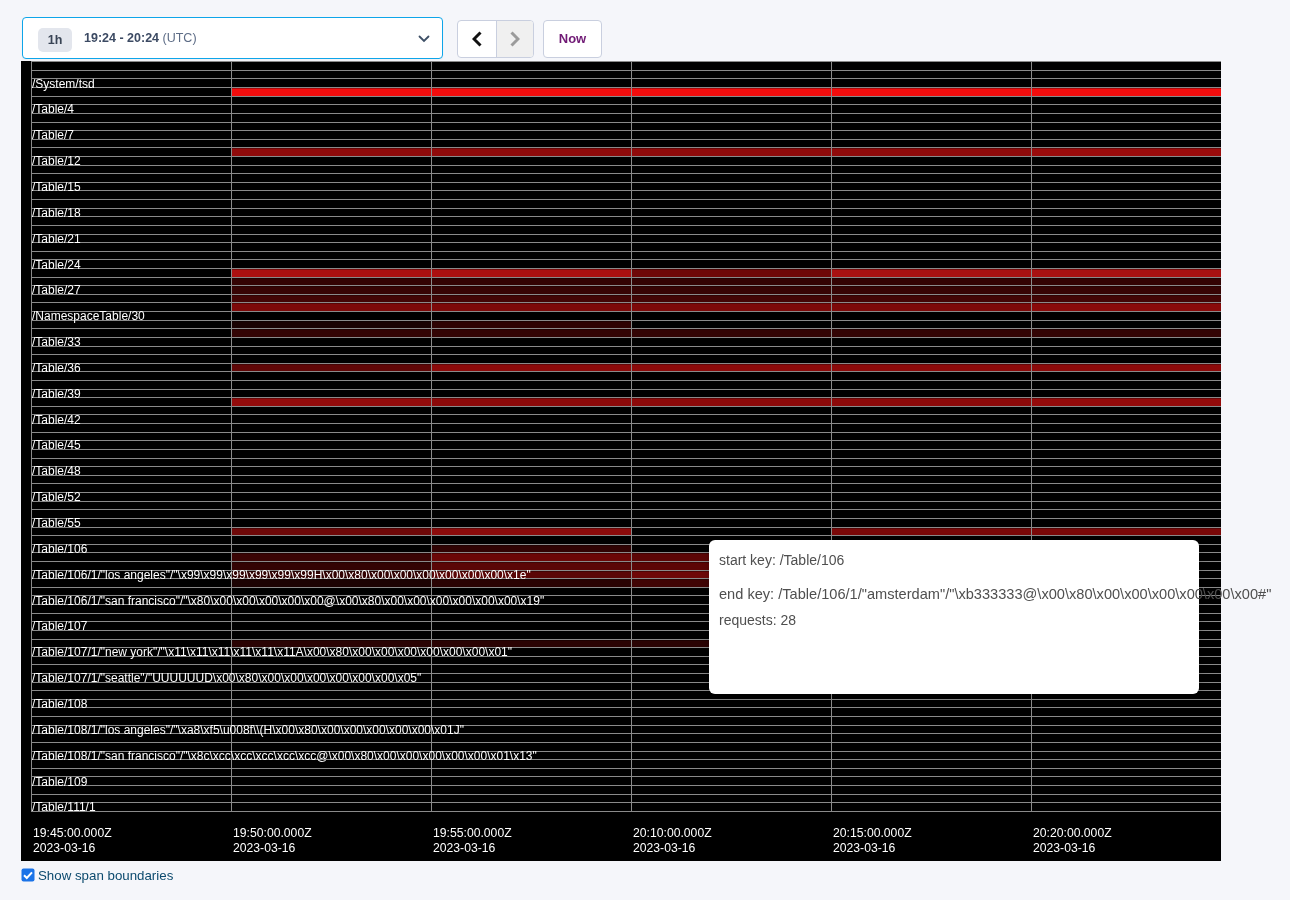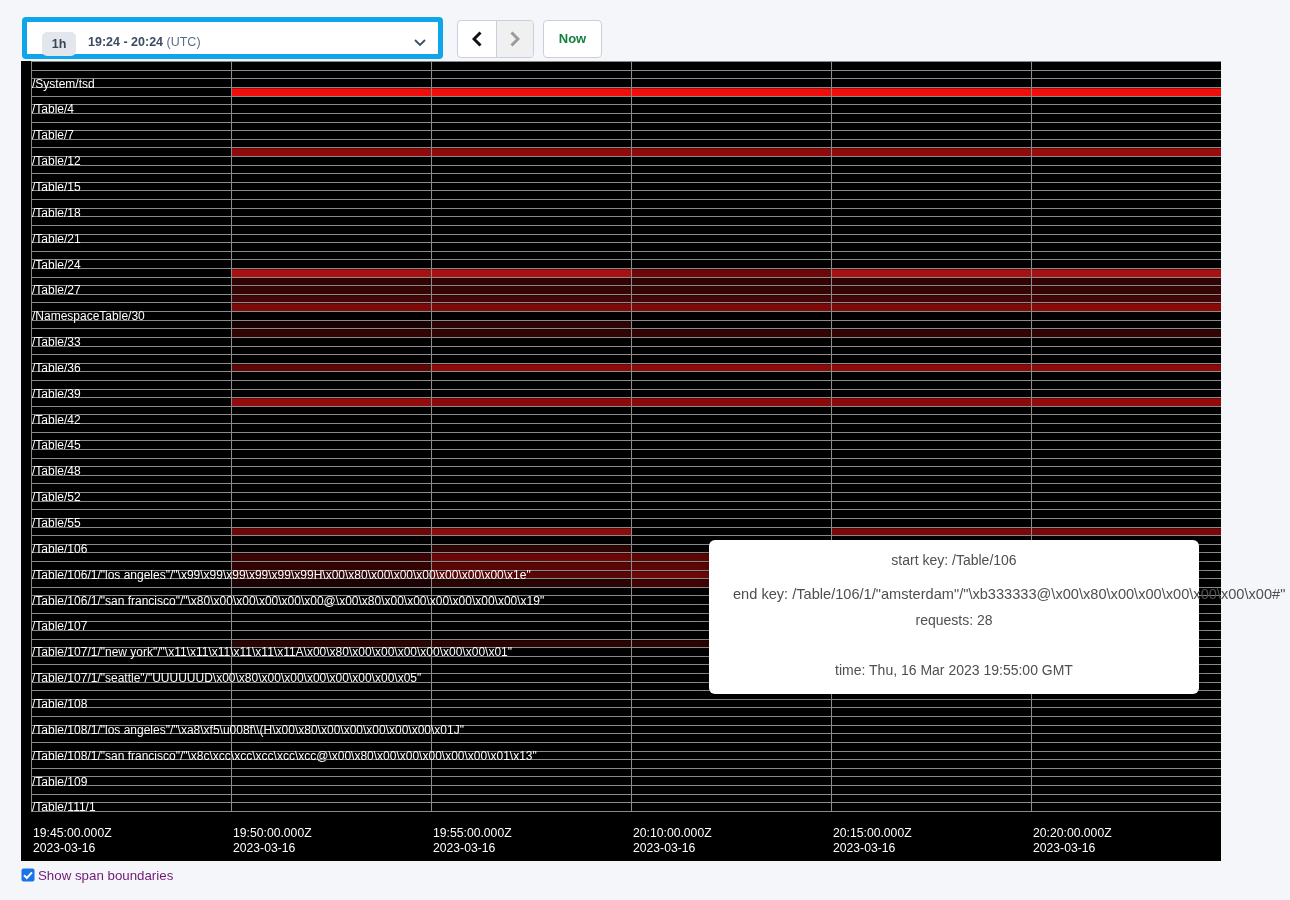--- a/index.html
+++ b/index.html
@@ -2,39 +2,39 @@
 <html><head>
 <meta charset="utf-8">
 <style>
   * { margin:0; padding:0; box-sizing:border-box; }
   html,body { width:1290px; height:900px; background:#f5f6fa; font-family:"Liberation Sans", sans-serif; position:relative; overflow:hidden; }
   .abs { position:absolute; }
 </style>
 </head>
 <body>
 
-<div class="abs" style="left:22px;top:17px;width:421px;height:42px;background:#fff;border:5px solid #0ea5e9;border-radius:4px;box-shadow:0 1px 2px rgba(0,0,0,0.03);">
+<div class="abs" style="left:22px;top:17px;width:421px;height:42px;background:#fff;border:1px solid #0ea5e9;border-radius:4px;box-shadow:0 1px 2px rgba(0,0,0,0.03);">
   <div class="abs" style="left:15px;top:10px;width:34px;height:24px;background:#e3e6ed;border-radius:5px;text-align:center;line-height:24px;font-size:12.5px;font-weight:bold;color:#394455;">1h</div>
   <div class="abs" style="left:61px;top:0;height:41px;line-height:41px;font-size:12.5px;font-weight:bold;color:#3c4a63;white-space:nowrap;">19:24 - 20:24 <span style="font-weight:normal;color:#5d6c86;">(UTC)</span></div>
   <svg class="abs" style="right:12px;top:17px;" width="12" height="8" viewBox="0 0 12 8">
       <path d="M1.5 1.5 L6 6 L10.5 1.5" stroke="#3d4f66" stroke-width="1.8" fill="none" stroke-linecap="round"></path>
     </svg>
 </div>
 
 <div class="abs" style="left:457px;top:20px;width:77px;height:38px;border:1px solid #c9cfdf;border-radius:4px;background:#fff;overflow:hidden;">
   <div class="abs" style="left:38px;top:0;width:39px;height:36px;background:#f0f0f0;border-left:1px solid #c9cfdf;"></div>
   <svg class="abs" style="left:14px;top:10px;" width="10" height="16" viewBox="0 0 10 16">
       <path d="M8.5 1.5 L2 8 L8.5 14.5" stroke="#111" stroke-width="3" fill="none"></path>
     </svg>
   <svg class="abs" style="left:52px;top:10px;" width="10" height="16" viewBox="0 0 10 16">
       <path d="M1.5 1.5 L8 8 L1.5 14.5" stroke="#9b9b9b" stroke-width="3" fill="none"></path>
     </svg>
 </div>
 
-<div class="abs" style="left:543px;top:20px;width:59px;height:38px;border:1px solid #c9cfdf;border-radius:4px;background:#fff;text-align:center;line-height:36px;font-size:13px;font-weight:bold;color:#15803d;">Now</div>
+<div class="abs" style="left:543px;top:20px;width:59px;height:38px;border:1px solid #c9cfdf;border-radius:4px;background:#fff;text-align:center;line-height:36px;font-size:13px;font-weight:bold;color:#701a75;">Now</div>
 
 <svg width="1200" height="800" viewBox="0 0 1200 800" style="position:absolute;left:21px;top:61px;">
 <rect x="0" y="0" width="1200" height="800" fill="#000"></rect>
 <rect x="210" y="27.30" width="990" height="8.40" fill="#f20d0d"></rect>
 <rect x="210" y="87.30" width="800" height="8.40" fill="#8f0a0a"></rect>
 <rect x="1010" y="87.30" width="190" height="8.40" fill="#9a0b0b"></rect>
 <rect x="210" y="208.30" width="400" height="8.40" fill="#ab1010"></rect>
 <rect x="610" y="208.30" width="200" height="8.40" fill="#6e0707"></rect>
 <rect x="810" y="208.30" width="390" height="8.40" fill="#a81111"></rect>
 <rect x="210" y="217.30" width="990" height="7.40" fill="#330303"></rect>
@@ -109,24 +109,23 @@
 <text x="412" y="791">2023-03-16</text>
 <text x="612" y="776">20:10:00.000Z</text>
 <text x="612" y="791">2023-03-16</text>
 <text x="812" y="776">20:15:00.000Z</text>
 <text x="812" y="791">2023-03-16</text>
 <text x="1012" y="776">20:20:00.000Z</text>
 <text x="1012" y="791">2023-03-16</text>
 </g>
 </svg>
 
-<div class="abs" style="left:709px;top:540px;width:490px;height:154px;background:#fff;border-radius:6px;box-shadow:0 2px 10px rgba(0,0,0,0.18);padding:9px 24px;color:#4f4f4f;text-align:center;">
+<div class="abs" style="left:709px;top:540px;width:490px;height:154px;background:#fff;border-radius:6px;box-shadow:0 2px 10px rgba(0,0,0,0.18);padding:9px 10px;color:#4f4f4f;">
   <div style="height:22px;line-height:22px;margin-bottom:12px;white-space:nowrap;font-size:14px;">start key: /Table/106</div>
   <div style="height:22px;line-height:22px;margin-bottom:4px;white-space:nowrap;font-size:14.6px;">end key: /Table/106/1/"amsterdam"/"\xb333333@\x00\x80\x00\x00\x00\x00\x00\x00#"</div>
   <div style="height:22px;line-height:22px;margin-bottom:28px;white-space:nowrap;font-size:14px;">requests: 28</div>
-  <div style="height:22px;line-height:22px;white-space:nowrap;font-size:14px;">time: Thu, 16 Mar 2023 19:55:00 GMT</div>
 </div>
 
 <svg class="abs" style="left:21px;top:868px;" width="14" height="14" viewBox="0 0 14 14">
     <rect x="0.5" y="0.5" width="13" height="13" rx="2" fill="#1a73e8"></rect>
     <path d="M3 7.2 L5.8 10 L11 4.4" stroke="#fff" stroke-width="2" fill="none"></path>
   </svg>
-<div class="abs" style="left:38px;top:867.5px;height:16px;line-height:16px;font-size:13.3px;color:#701a75;">Show span boundaries</div>
+<div class="abs" style="left:38px;top:867.5px;height:16px;line-height:16px;font-size:13.3px;color:#0c4a6e;">Show span boundaries</div>
 
 </body></html>

